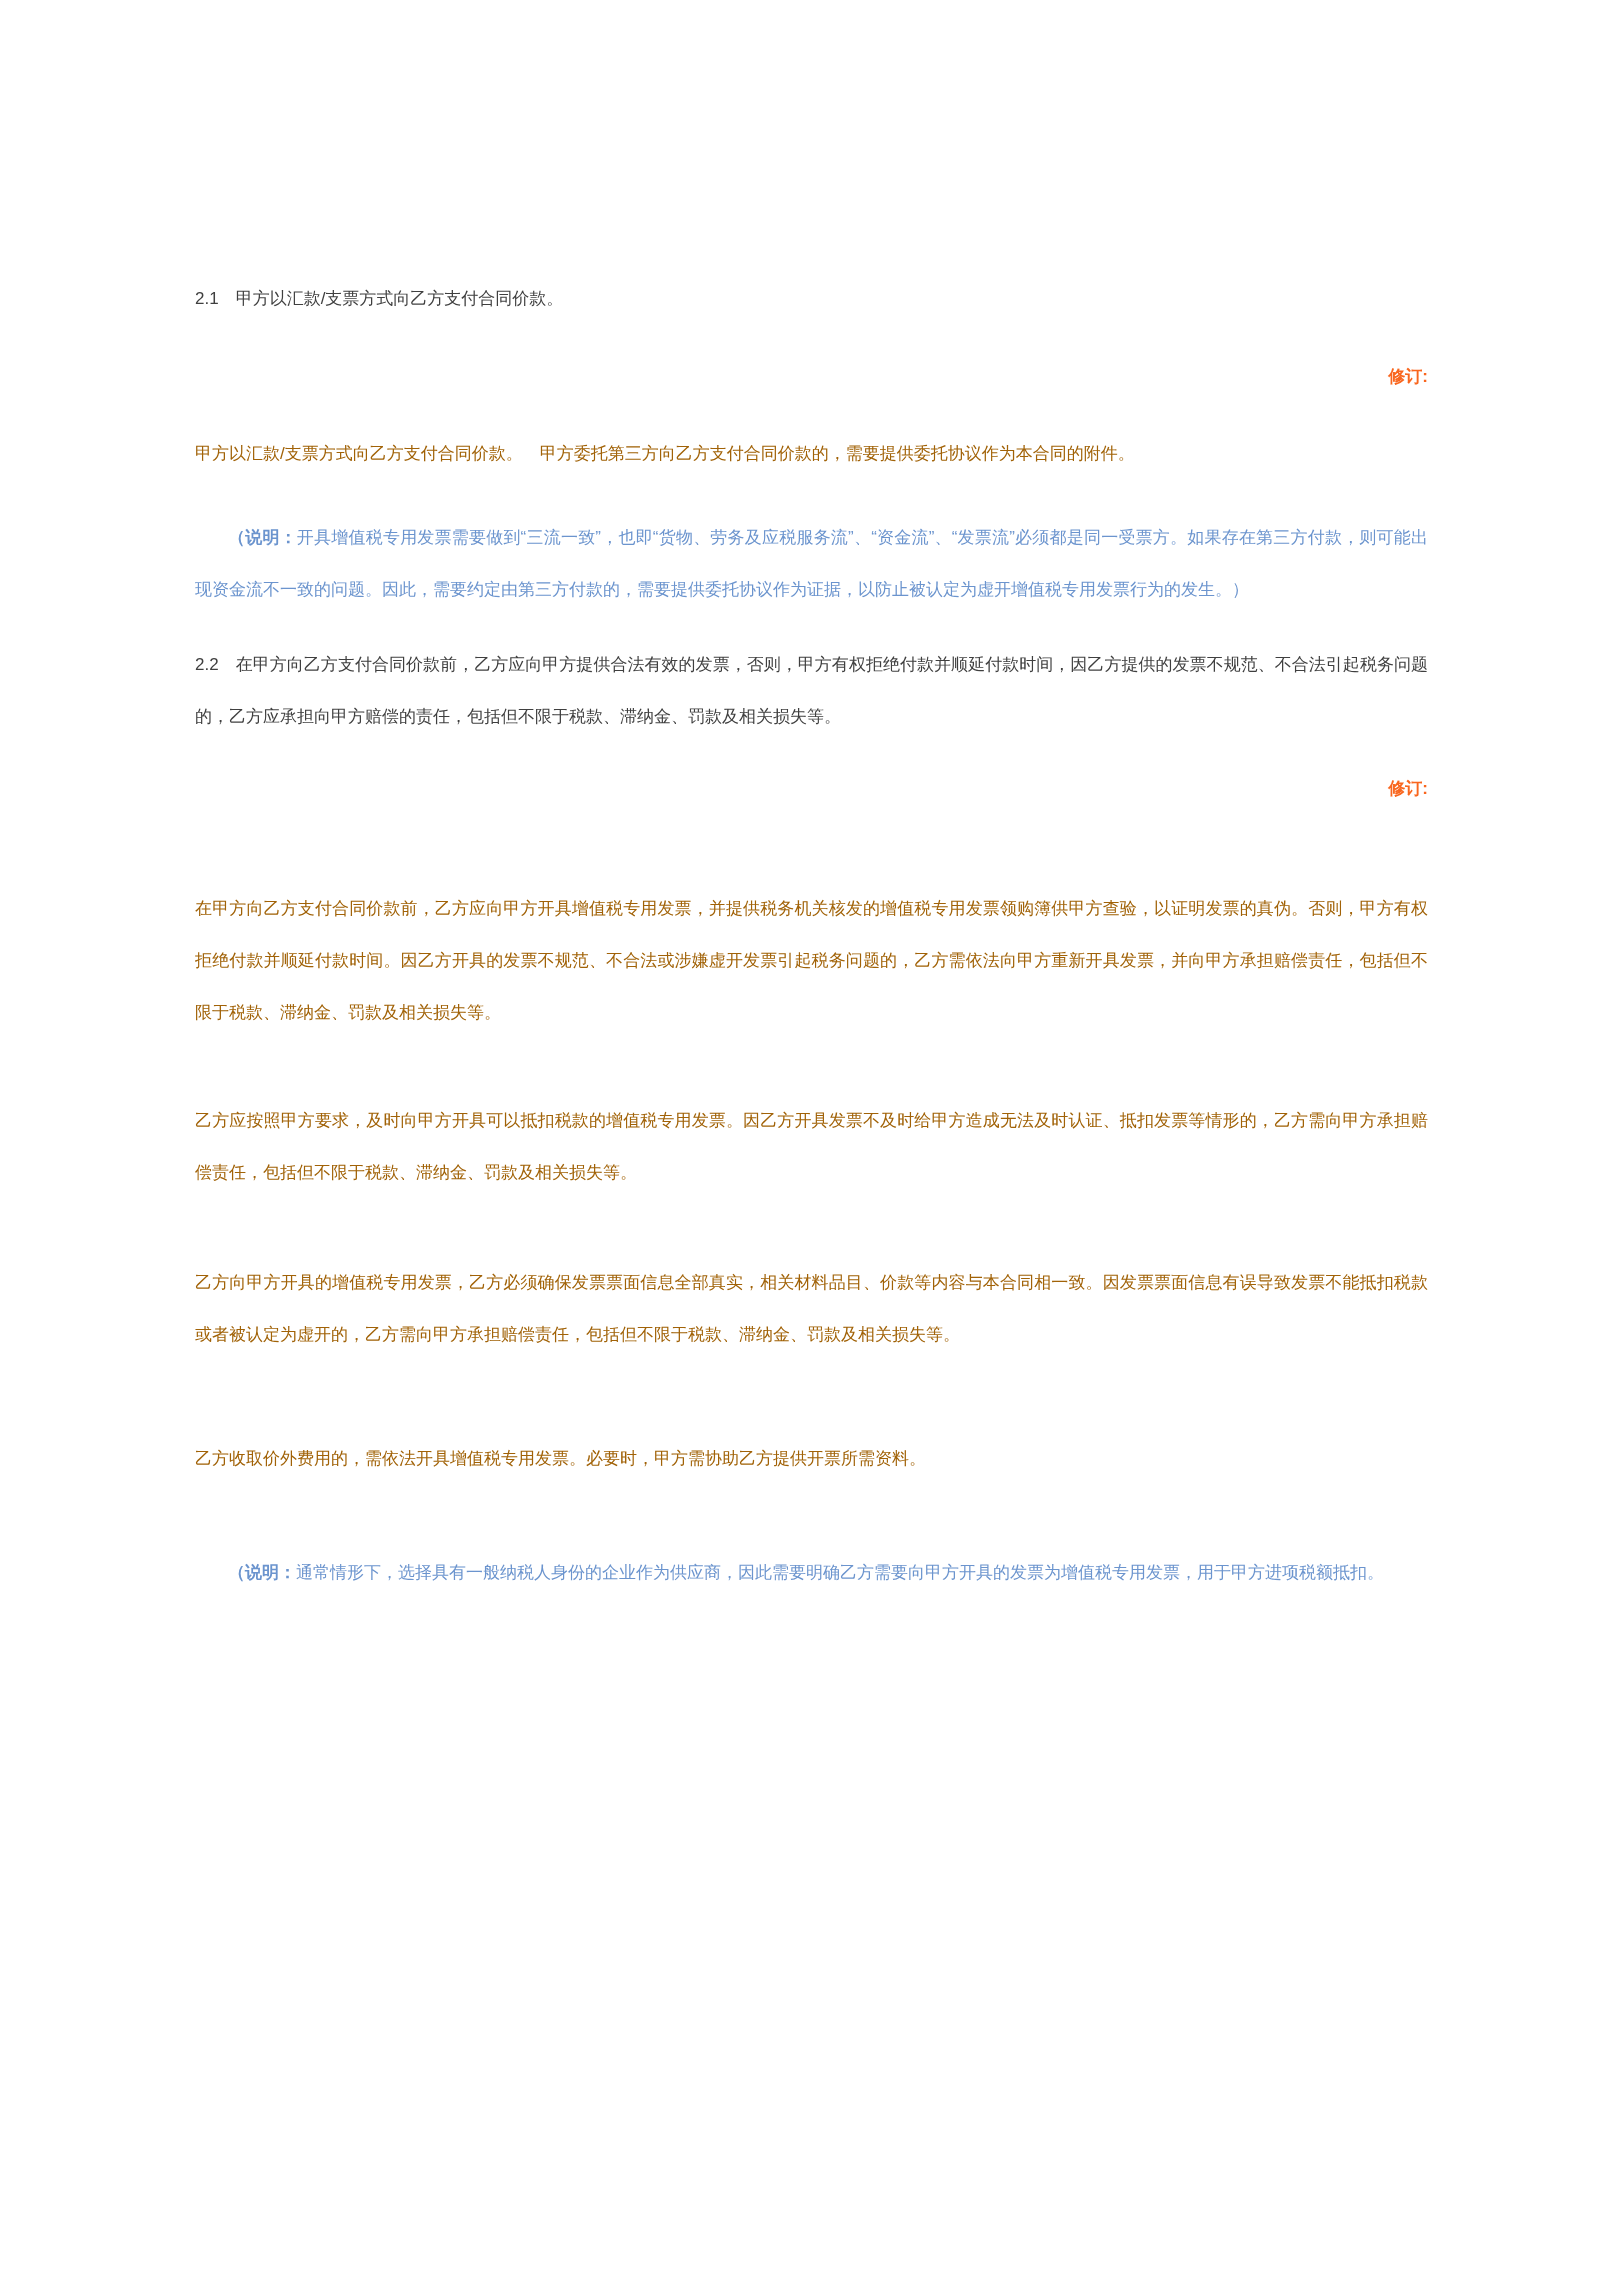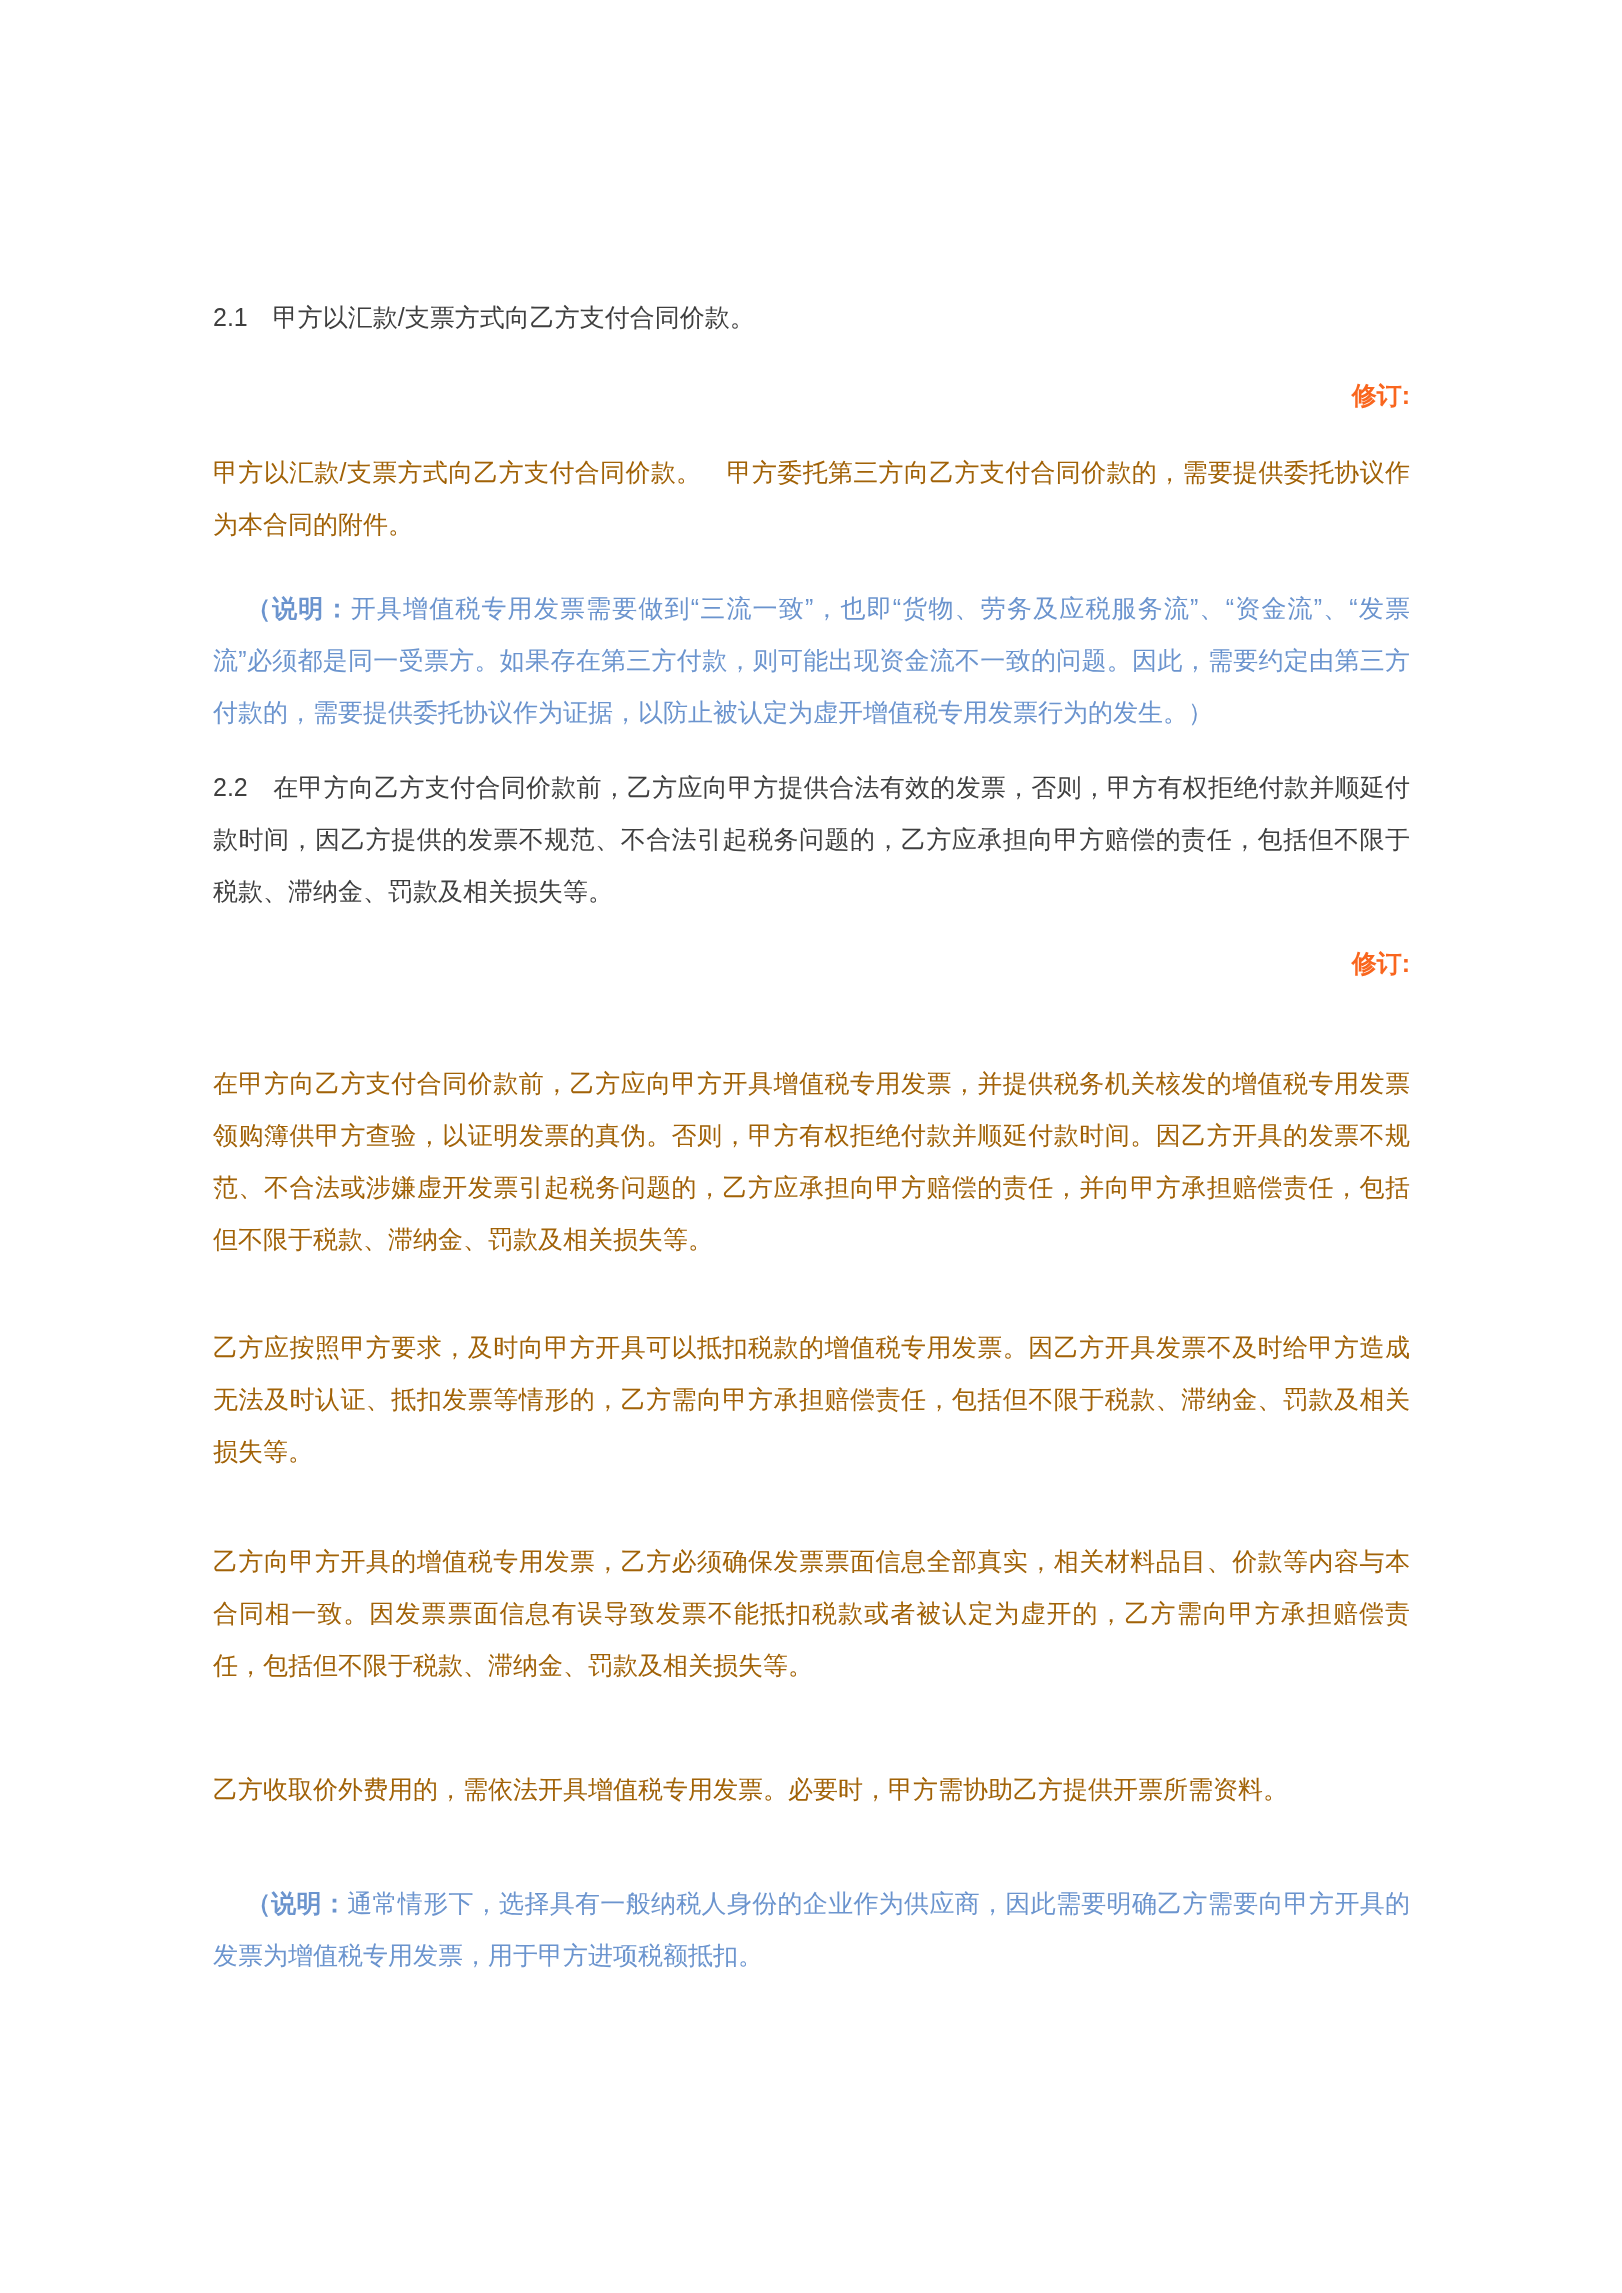--- a/index.html
+++ b/index.html
@@ -37,22 +37,22 @@
   }
   .heading-text {
     margin: 0;
     font-size: 34px;
     font-weight: bold;
     color: #4a7ebd;
     letter-spacing: 0.9px;
   }
   
   p {
-    margin: 18px;
-    font-size: 25px;
+    margin: 0;
+    font-size: 17px;
     line-height: 52px;
     text-align: justify;
     text-justify: inter-ideograph;
   }
   .body-para { color: #3f3f3f; }
   .clause-21 { margin-bottom: 25.5px; }
   .clause-22 { margin-bottom: 20px; }
 
   .revision-label {
     color: #f9661e;
@@ -87,21 +87,21 @@
   <p class="revision-label revision-label-1">修订:</p>
 
   <p class="revision-para rev-p1">甲方以汇款/支票方式向乙方支付合同价款。　甲方委托第三方向乙方支付合同价款的，需要提供委托协议作为本合同的附件。</p>
 
   <p class="note-para note-1"><strong>（说明：</strong><span>开具增值税专用发票需要做到“三流一致”，也即“货物、劳务及应税服务流”、“资金流”、“发票流”必须都是同一受票方。如果存在第三方付款，则可能出现资金流不一致的问题。因此，需要约定由第三方付款的，需要提供委托协议作为证据，以防止被认定为虚开增值税专用发票行为的发生。）</span></p>
 
   <p class="body-para clause-22">2.2　在甲方向乙方支付合同价款前，乙方应向甲方提供合法有效的发票，否则，甲方有权拒绝付款并顺延付款时间，因乙方提供的发票不规范、不合法引起税务问题的，乙方应承担向甲方赔偿的责任，包括但不限于税款、滞纳金、罚款及相关损失等。</p>
 
   <p class="revision-label revision-label-2">修订:</p>
 
-  <p class="revision-para rev-a">在甲方向乙方支付合同价款前，乙方应向甲方开具增值税专用发票，并提供税务机关核发的增值税专用发票领购簿供甲方查验，以证明发票的真伪。否则，甲方有权拒绝付款并顺延付款时间。因乙方开具的发票不规范、不合法或涉嫌虚开发票引起税务问题的，乙方应承担向甲方赔偿的责任，并向甲方承担赔偿责任，包括但不限于税款、滞纳金、罚款及相关损失等。</p>
+  <p class="revision-para rev-a">在甲方向乙方支付合同价款前，乙方应向甲方开具增值税专用发票，并提供税务机关核发的增值税专用发票领购簿供甲方查验，以证明发票的真伪。否则，甲方有权拒绝付款并顺延付款时间。因乙方开具的发票不规范、不合法或涉嫌虚开发票引起税务问题的，乙方需依法向甲方重新开具发票，并向甲方承担赔偿责任，包括但不限于税款、滞纳金、罚款及相关损失等。</p>
 
   <p class="revision-para rev-b">乙方应按照甲方要求，及时向甲方开具可以抵扣税款的增值税专用发票。因乙方开具发票不及时给甲方造成无法及时认证、抵扣发票等情形的，乙方需向甲方承担赔偿责任，包括但不限于税款、滞纳金、罚款及相关损失等。</p>
 
   <p class="revision-para rev-c">乙方向甲方开具的增值税专用发票，乙方必须确保发票票面信息全部真实，相关材料品目、价款等内容与本合同相一致。因发票票面信息有误导致发票不能抵扣税款或者被认定为虚开的，乙方需向甲方承担赔偿责任，包括但不限于税款、滞纳金、罚款及相关损失等。</p>
 
   <p class="revision-para rev-d">乙方收取价外费用的，需依法开具增值税专用发票。必要时，甲方需协助乙方提供开票所需资料。</p>
 
   <p class="note-para note-2"><strong>（说明：</strong><span>通常情形下，选择具有一般纳税人身份的企业作为供应商，因此需要明确乙方需要向甲方开具的发票为增值税专用发票，用于甲方进项税额抵扣。</span></p>
 
 </div>

